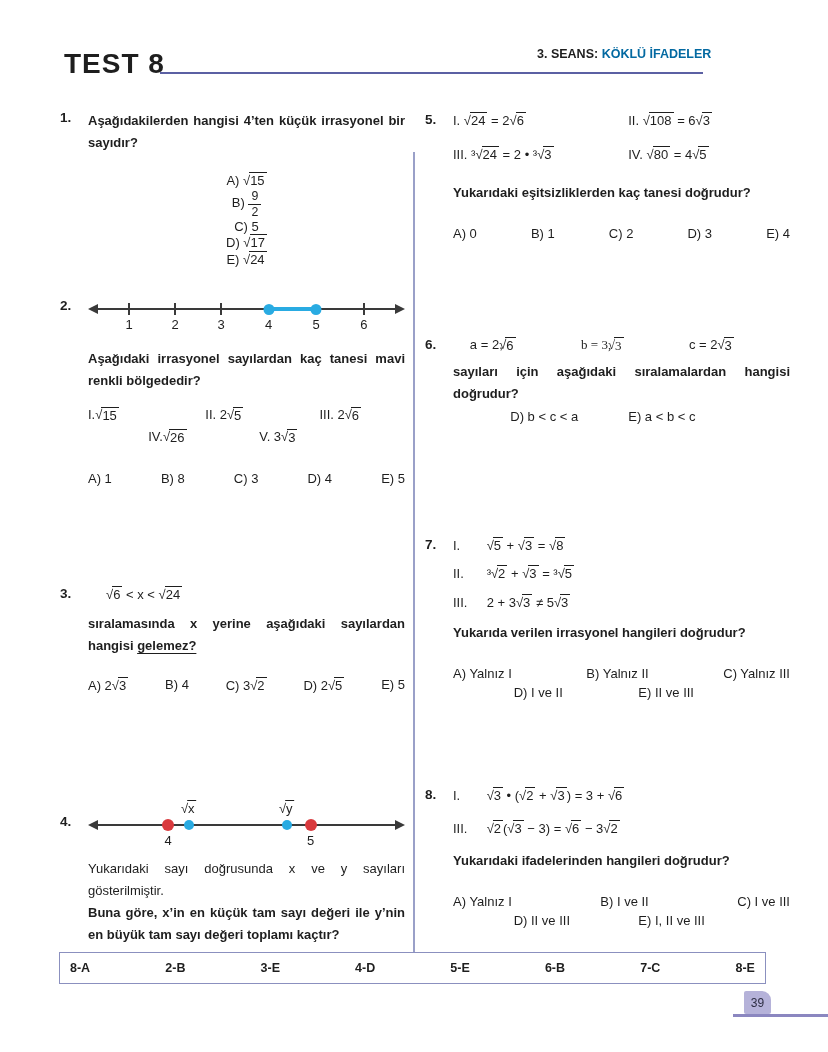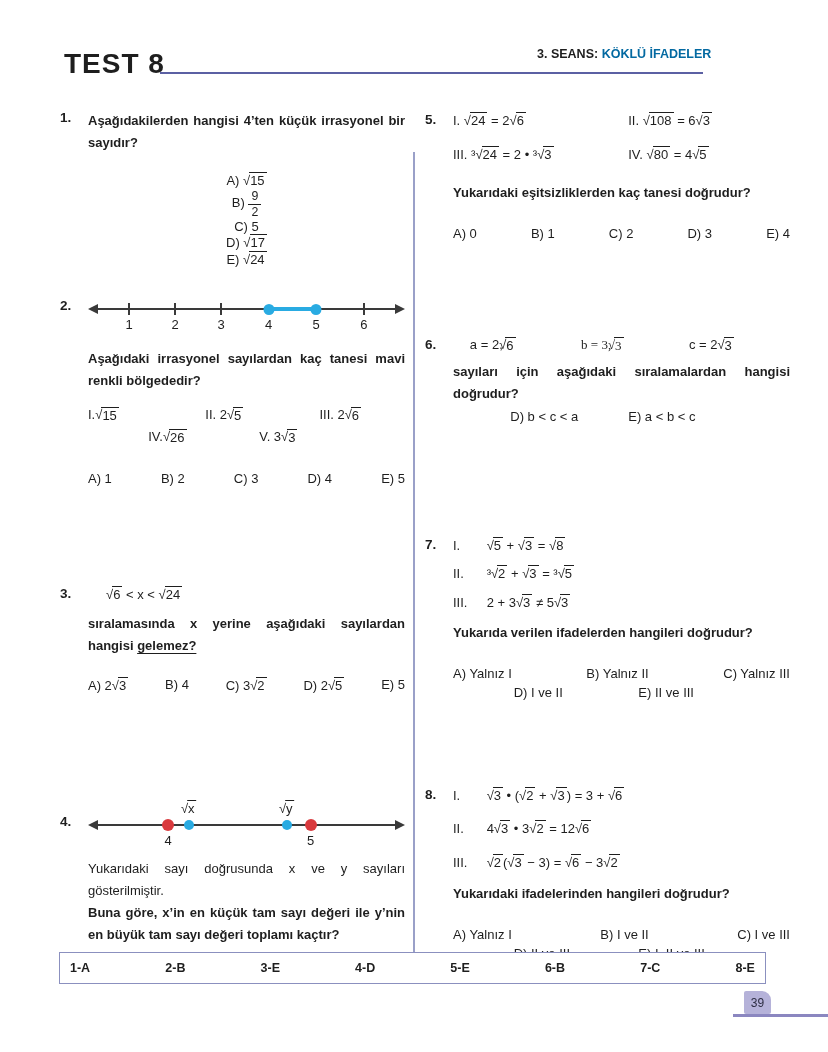--- a/index.html
+++ b/index.html
@@ -126,21 +126,21 @@
         <span style="left:0;">I. <span class="rad">√<span class="vin">15</span></span></span>
         <span style="left:37%;">II. 2<span class="rad">√<span class="vin">5</span></span></span>
         <span style="left:73%;">III. 2<span class="rad">√<span class="vin">6</span></span></span>
       </div>
       <div class="items-rel">
         <span style="left:19%;">IV. <span class="rad">√<span class="vin">26</span></span></span>
         <span style="left:54%;">V. 3<span class="rad">√<span class="vin">3</span></span></span>
       </div>
       <div class="opts" style="margin-top:20px;">
         <span>A) 1</span>
-        <span>B) 2</span>
+        <span>B) 8</span>
         <span>C) 3</span>
         <span>D) 4</span>
         <span>E) 5</span>
       </div>
     </div>
   </div>
 
   <div class="question" style="left:60px; top:586px; width:345px;">
     <div class="qnum">3.</div>
     <div class="qbody">
@@ -228,63 +228,59 @@
         <span><span class="rad">√<span class="vin">5</span></span> + <span class="rad">√<span class="vin">3</span></span> = <span class="rad">√<span class="vin">8</span></span></span>
       </div>
       <div class="item-line">
         <span class="item-roman">II.</span>
         <span>³<span class="rad">√<span class="vin">2</span></span> + <span class="rad">√<span class="vin">3</span></span> = ³<span class="rad">√<span class="vin">5</span></span></span>
       </div>
       <div class="item-line">
         <span class="item-roman">III.</span>
         <span>2 + 3<span class="rad">√<span class="vin">3</span></span> ≠ 5<span class="rad">√<span class="vin">3</span></span></span>
       </div>
-      <div class="stem" style="margin-top:10px;">Yukarıda verilen ifadelerden hangileri doğrudur?</div>
+      <div class="stem" style="margin-top:10px;">Yukarıda verilen irrasyonel hangileri doğrudur?</div>
       <div class="opts" style="margin-top:22px;">
         <span>A) Yalnız I</span>
         <span>B) Yalnız II</span>
         <span>C) Yalnız III</span>
       </div>
       <div class="opts-row2">
         <span style="left:18%;">D) I ve II</span>
         <span style="left:55%;">E) II ve III</span>
       </div>
     </div>
   </div>
 
   <div class="question" style="left:425px; top:787px; width:365px;">
     <div class="qnum">8.</div>
     <div class="qbody items-list">
       <div class="item-line" style="margin-bottom:16px;">
         <span class="item-roman">I.</span>
         <span><span class="rad">√<span class="vin">3</span></span> • (<span class="rad">√<span class="vin">2</span></span> + <span class="rad">√<span class="vin">3</span></span>) = 3 + <span class="rad">√<span class="vin">6</span></span></span>
       </div>
-      <div class="item-line" style="margin-bottom:16px;">
-        <span class="item-roman">II.</span>
-        <span>4<span class="rad">√<span class="vin">3</span></span> • 3<span class="rad">√<span class="vin">2</span></span> = 12<span class="rad">√<span class="vin">6</span></span></span>
-      </div>
       <div class="item-line">
         <span class="item-roman">III.</span>
         <span><span class="rad">√<span class="vin">2</span></span>(<span class="rad">√<span class="vin">3</span></span> − 3) = <span class="rad">√<span class="vin">6</span></span> − 3<span class="rad">√<span class="vin">2</span></span></span>
       </div>
       <div class="stem" style="margin-top:12px;">Yukarıdaki ifadelerinden hangileri doğrudur?</div>
       <div class="opts" style="margin-top:22px;">
         <span>A) Yalnız I</span>
         <span>B) I ve II</span>
         <span>C) I ve III</span>
       </div>
       <div class="opts-row2">
         <span style="left:18%;">D) II ve III</span>
         <span style="left:55%;">E) I, II ve III</span>
       </div>
     </div>
   </div>
 
   <div class="answer-key">
-    <span>1-A</span>
+    <span>8-A</span>
     <span>2-B</span>
     <span>3-E</span>
     <span>4-D</span>
     <span>5-E</span>
     <span>6-B</span>
     <span>7-C</span>
     <span>8-E</span>
   </div>
 
   <div class="page-tab">39</div>

